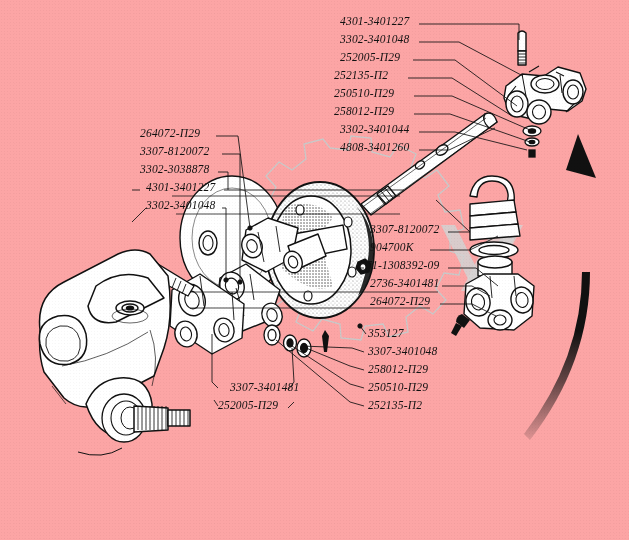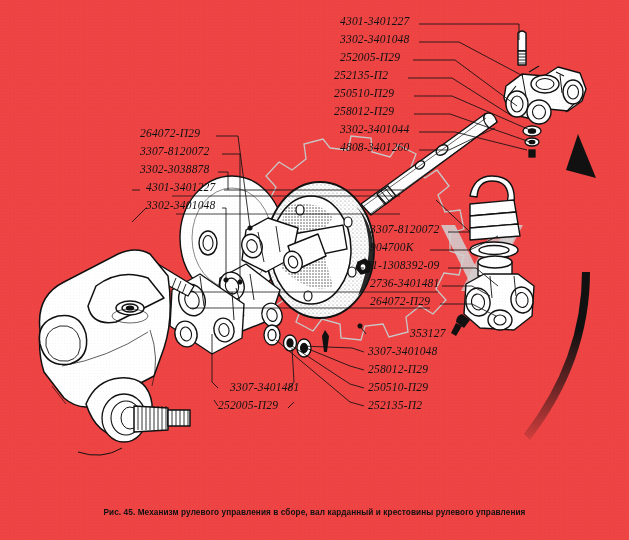--- a/index.html
+++ b/index.html
@@ -2,21 +2,21 @@
 <html><head>
 <meta charset="utf-8">
 <style>
   html,body{margin:0;padding:0;background:#ffffff;}
   body{
     font-family:"Liberation Serif", serif;
     width:629px;height:540px;overflow:hidden;position:relative;
   }
   #page{
     position:relative;width:629px;height:540px;
-    background:#ef4444;
+    background:#fca5a5;
   }
   
   #grain{
     position:absolute;inset:0;pointer-events:none;
     background-image:
       radial-gradient(rgba(0,0,0,.035) .5px, transparent .6px),
       radial-gradient(rgba(0,0,0,.025) .5px, transparent .6px);
     background-size:3px 3px, 5px 5px;
     background-position:0 0, 2px 1px;
     opacity:.9;
@@ -370,27 +370,26 @@
 
   <div>
     <div class="lbl" style="left:370px;top:224px;">3307-8120072</div>
     <div class="lbl" style="left:370px;top:242px;">904700К</div>
     <div class="lbl" style="left:366px;top:260px;">71-1308392-09</div>
     <div class="lbl" style="left:370px;top:278px;">2736-3401481</div>
     <div class="lbl" style="left:370px;top:296px;">264072-П29</div>
   </div>
 
   <div>
-    <div class="lbl" style="left:368px;top:328px;margin-left:42px;">353127</div>
+    <div class="lbl" style="left:368px;top:328px;">353127</div>
     <div class="lbl" style="left:368px;top:346px;">3307-3401048</div>
     <div class="lbl" style="left:368px;top:364px;">258012-П29</div>
     <div class="lbl" style="left:368px;top:382px;">250510-П29</div>
     <div class="lbl" style="left:368px;top:400px;">252135-П2</div>
   </div>
 
   <div>
     <div class="lbl" style="left:230px;top:382px;">3307-3401481</div>
     <div class="lbl" style="left:218px;top:400px;">252005-П29</div>
   </div>
 
-  <div class="caption">Рис. 45. Механизм рулевого управления  в сборе, вал карданный и крестовины рулевого управления</div>
 
 </div>
 
 </body></html>

